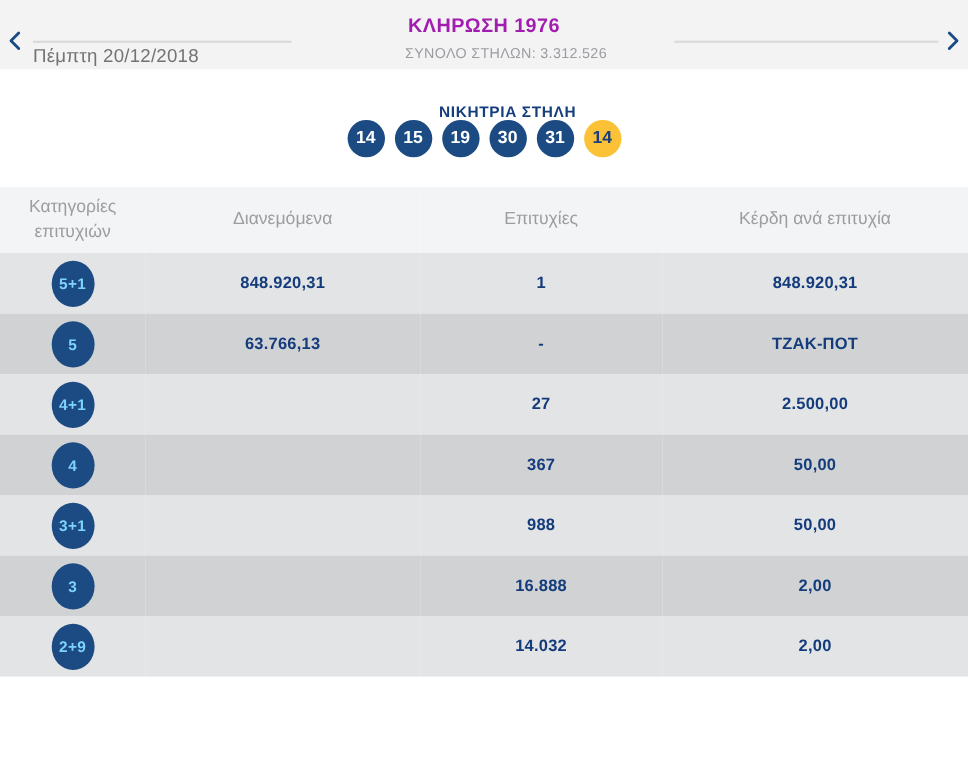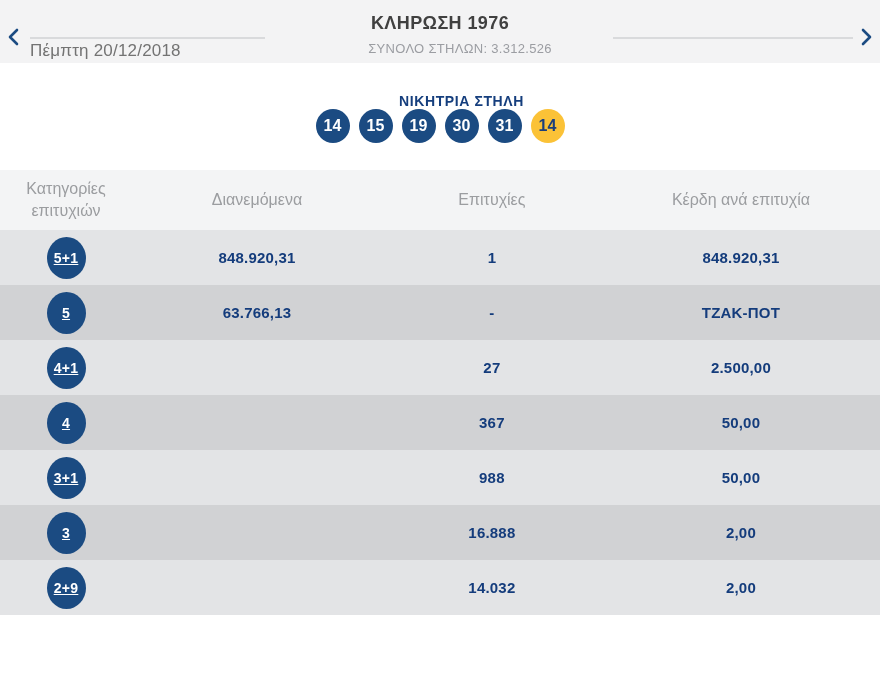--- a/index.html
+++ b/index.html
@@ -45,21 +45,21 @@
     letter-spacing: 0.2px;
   }
   .draw-title-block {
     position: absolute;
     left: 0; right: 0; top: 13px;
     text-align: center;
   }
   .draw-title {
     font-size: 18px;
     font-weight: bold;
-    color: #404040;
+    color: #a21caf;
     letter-spacing: 0.4px;
   }
   .draw-subtitle {
     margin-top: 7px;
     font-size: 13px;
     color: #9b9da2;
     letter-spacing: 0.3px;
     padding-left: 40px;
   }
 
@@ -123,26 +123,25 @@
     color: #143c7c;
     letter-spacing: 0.2px;
   }
   .results-table tr.row-odd  td { background: #e3e4e6; }
   .results-table tr.row-even td { background: #d1d2d4; }
   .cat-badge {
     display: inline-flex;
     width: 39px; height: 42px;
     border-radius: 50%;
     background: #1b4b82;
-    color: #ffffff;
+    color: #7dd3fc;
     font-size: 14px;
     font-weight: bold;
     align-items: center; justify-content: center;
     letter-spacing: 0.3px;
-    text-decoration: underline;
   }
 </style>
 </head>
 <body>
 
 <div class="page">
 
   <div class="draw-header">
     <button class="nav-arrow prev">
       <span>

